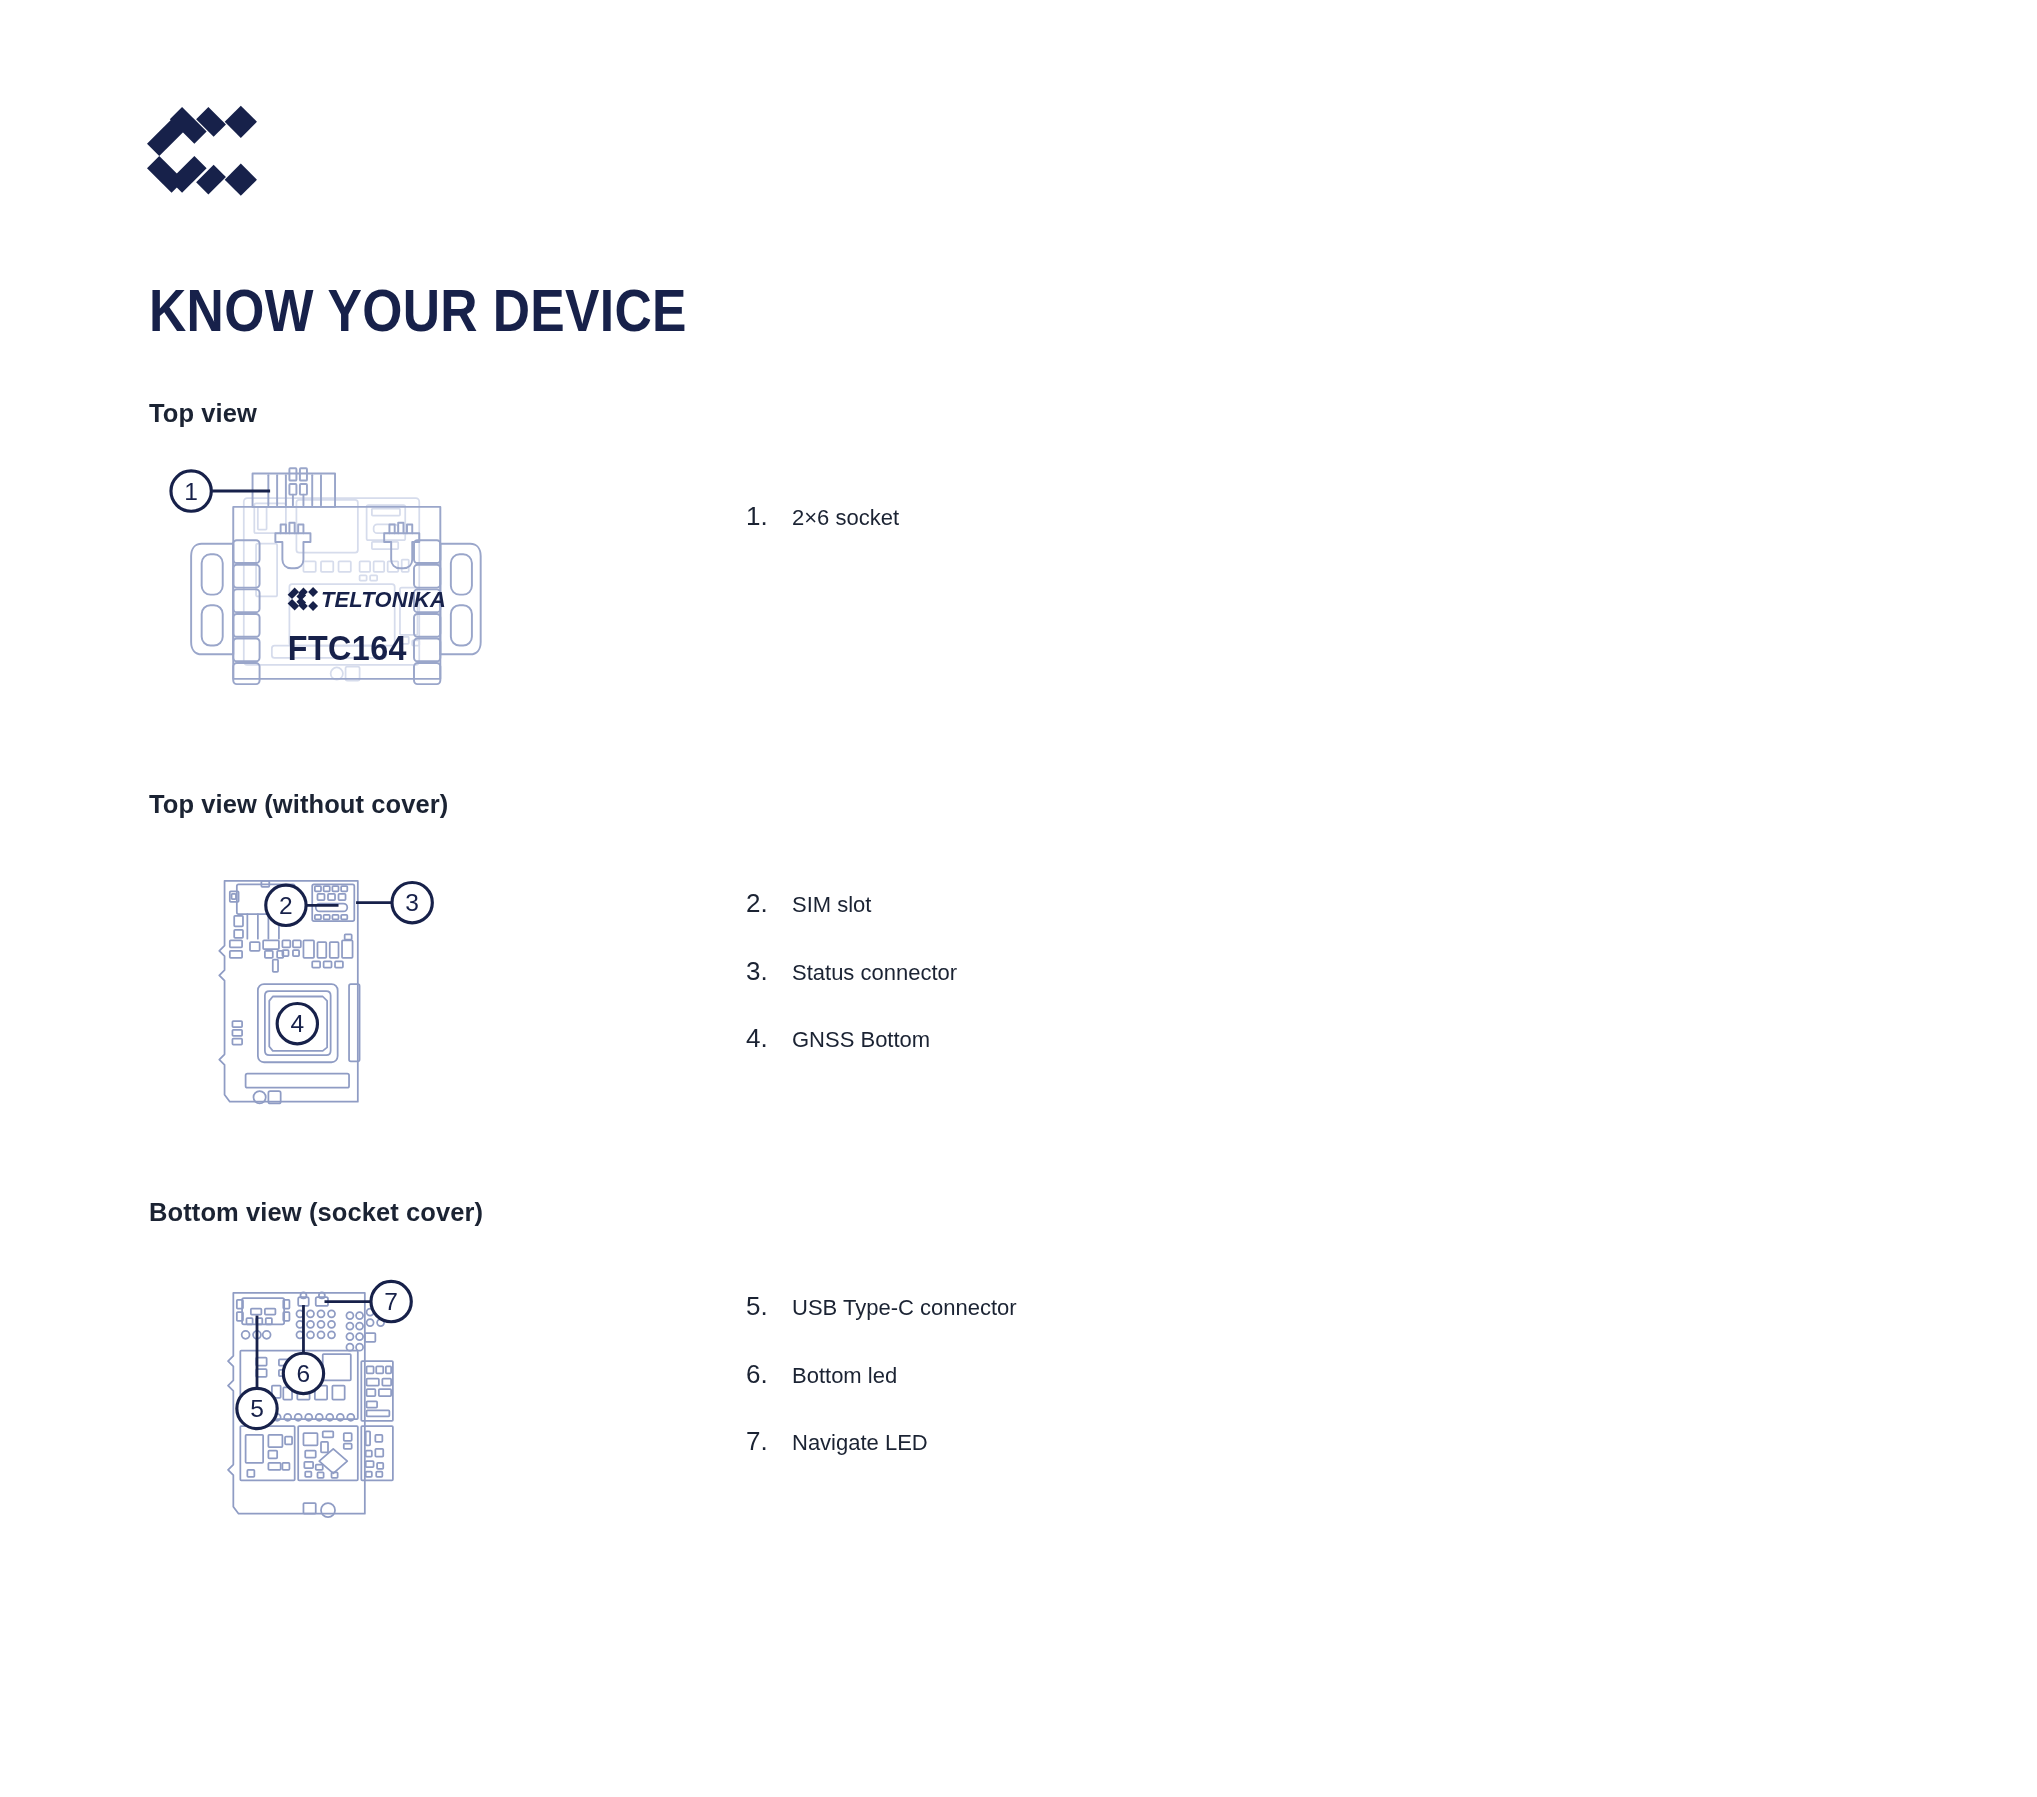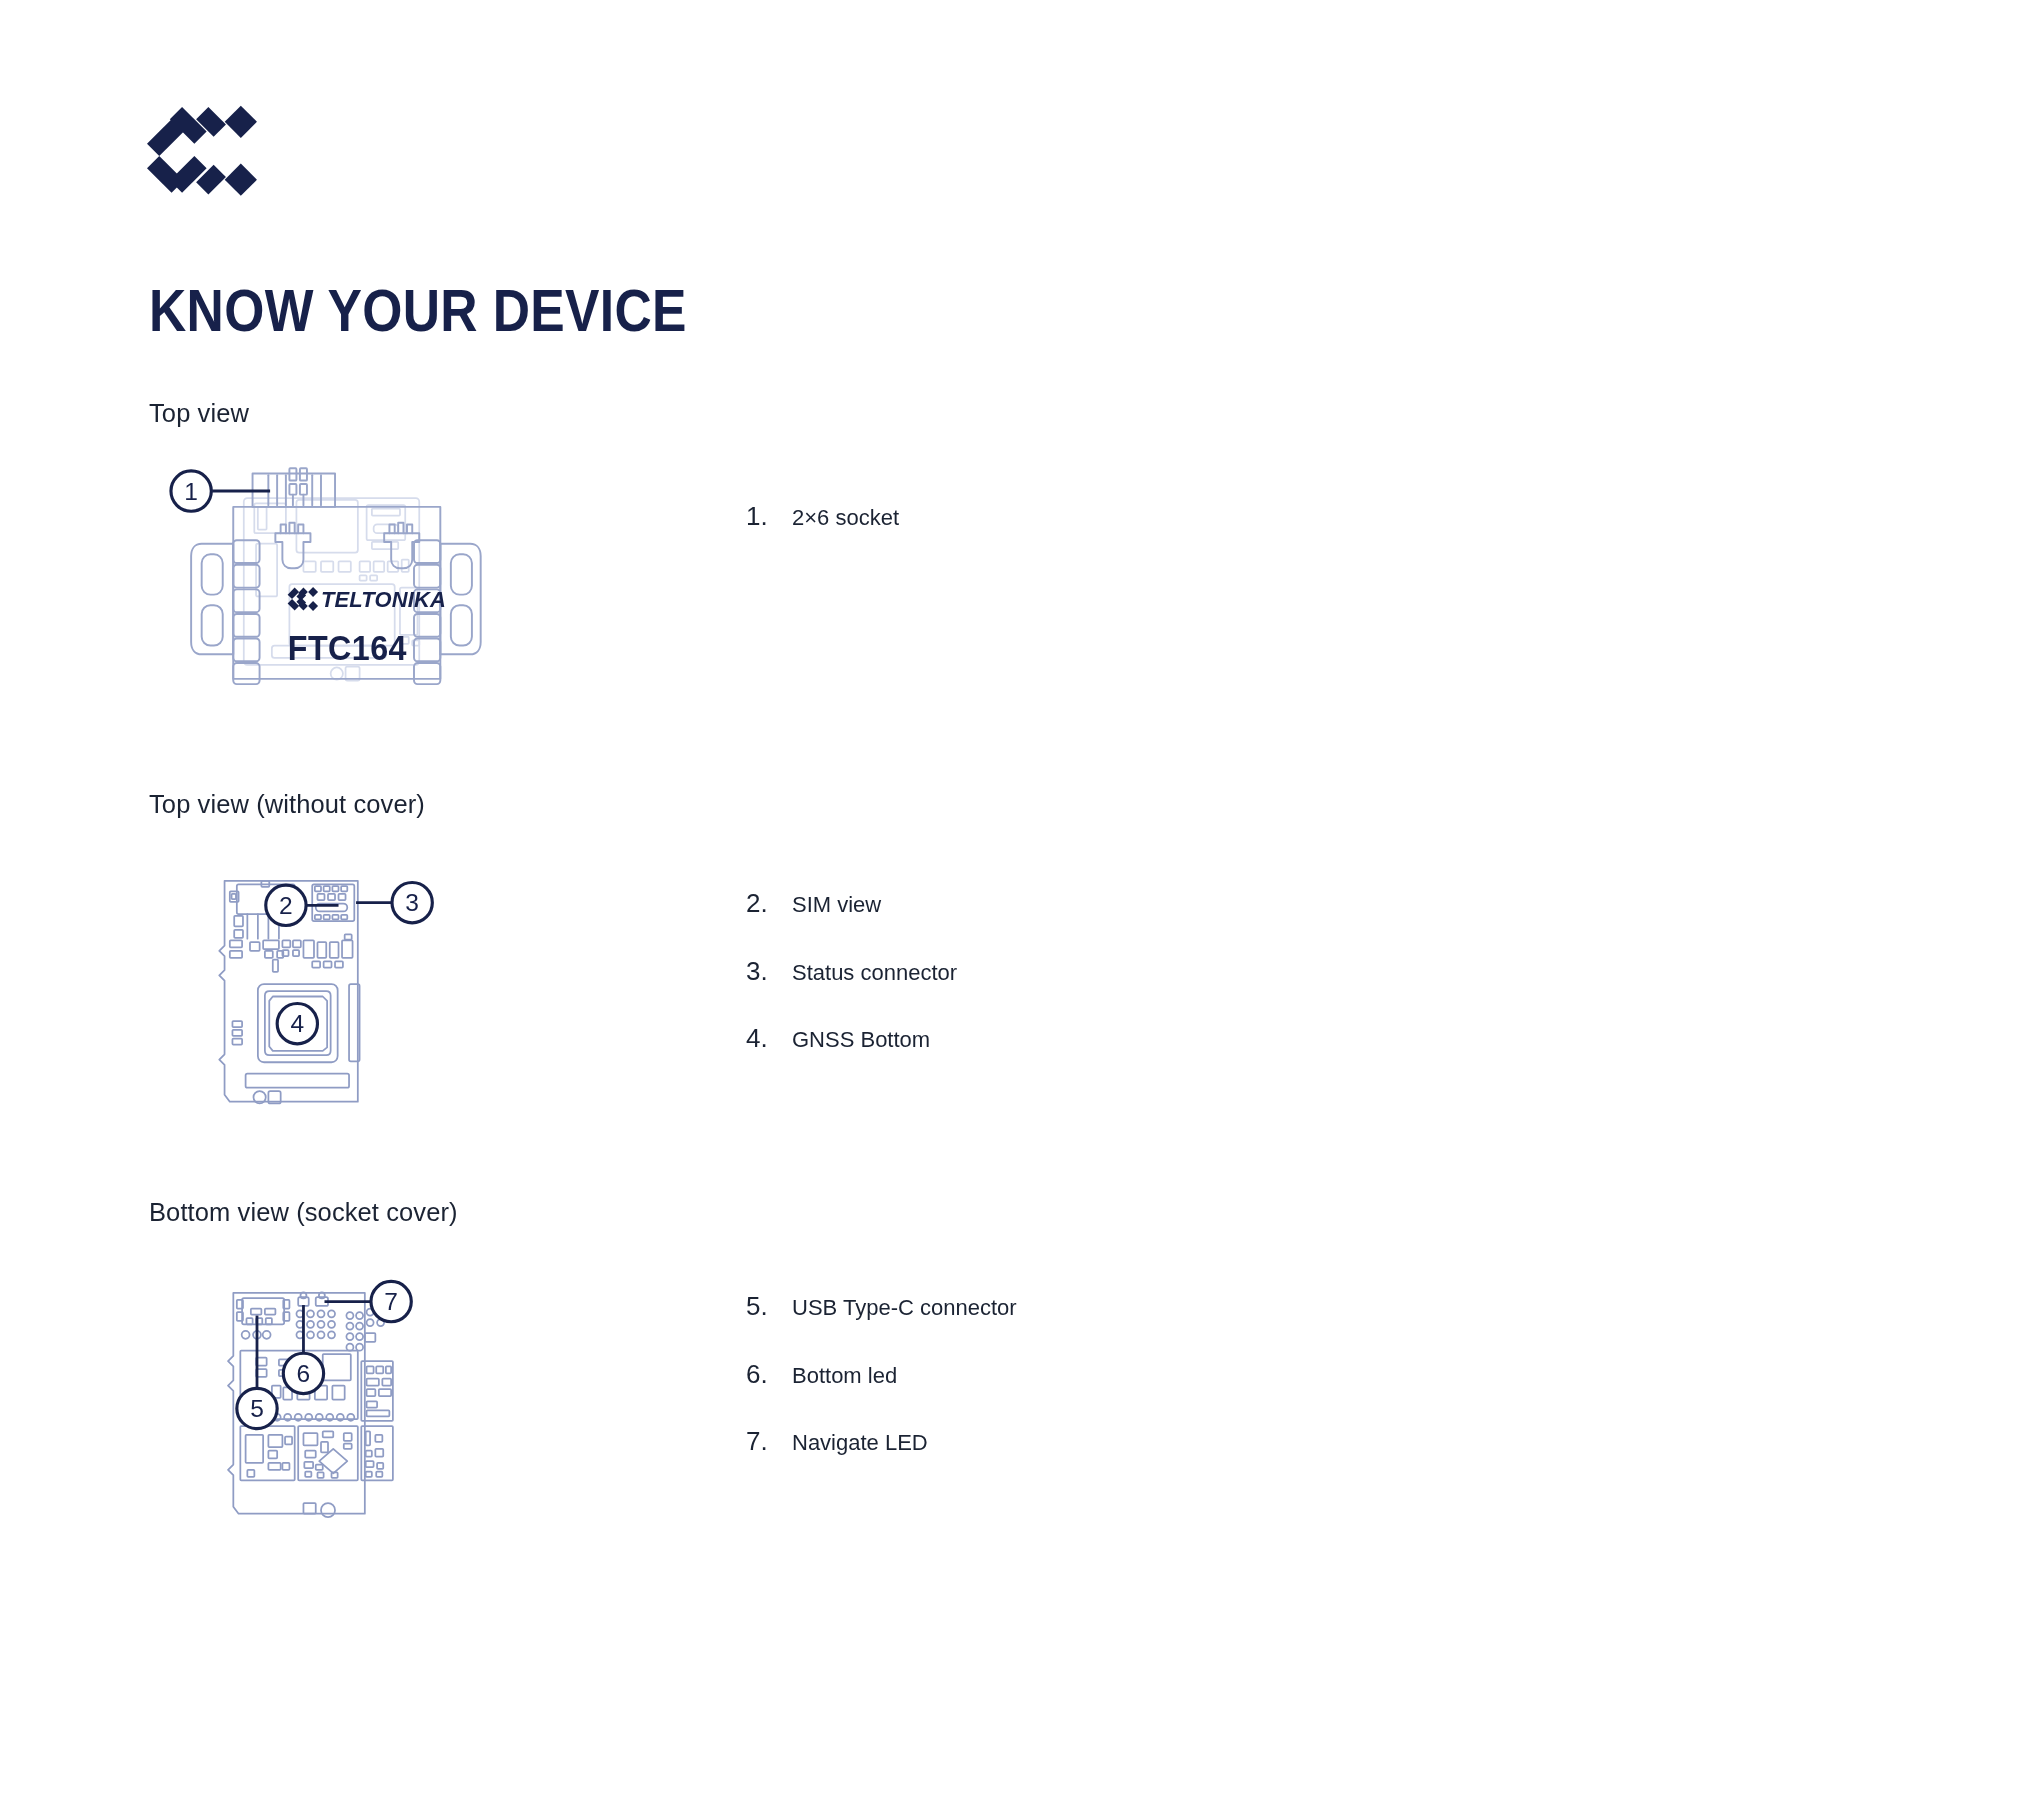--- a/index.html
+++ b/index.html
@@ -53,21 +53,21 @@
   .section { position: absolute; left: 0; width: 2037px; }
   .section-1 { top: 399px; }
   .section-2 { top: 790px; }
   .section-3 { top: 1198px; }
 
   .section-heading {
     position: absolute;
     left: 149px;
     top: 0;
     font-size: 25.5px;
-    font-weight: 400;
+    font-weight: 700;
     color: #1b2333;
     letter-spacing: 0.1px;
     white-space: nowrap;
   }
 
   .figure-wrap {
     position: absolute;
     left: 149px;
   }
   .fig-1 { top: 57px; }
@@ -323,21 +323,21 @@
         <g>
           <circle cx="169" cy="181" r="23" fill="#ffffff" stroke="#17214a" stroke-width="3.6"></circle>
           <text x="169" y="191" text-anchor="middle" font-family="&quot;Liberation Sans&quot;, sans-serif" font-size="28" fill="#17214a">4</text>
         </g>
       </svg>
     </div>
 
     <ul class="callout-list list-2">
       <li>
         <span class="li-num">2.</span>
-        <span class="li-text">SIM view</span>
+        <span class="li-text">SIM slot</span>
       </li>
       <li>
         <span class="li-num">3.</span>
         <span class="li-text">Status connector</span>
       </li>
       <li>
         <span class="li-num">4.</span>
         <span class="li-text">GNSS Bottom</span>
       </li>
     </ul>

